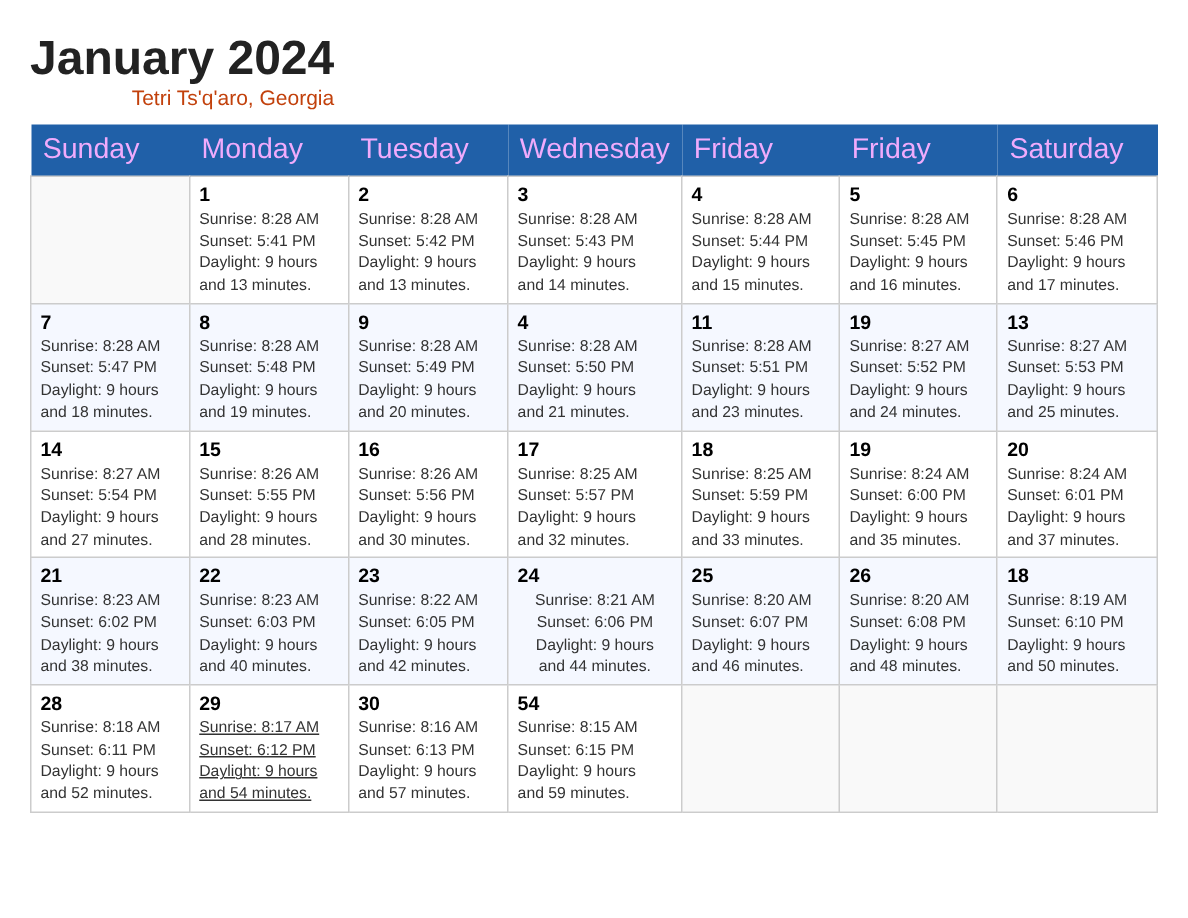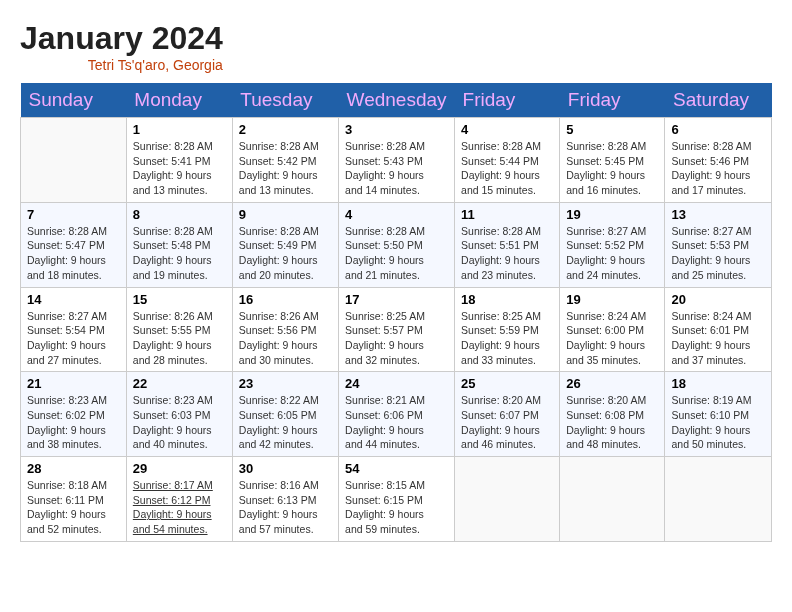--- a/index.html
+++ b/index.html
@@ -273,21 +273,21 @@
         </td>
         <td>
           <span class="day-number">23</span>
           <div class="day-info" style="white-space: pre-line;">Sunrise: 8:22 AM
 Sunset: 6:05 PM
 Daylight: 9 hours
 and 42 minutes.</div>
         </td>
         <td>
           <span class="day-number">24</span>
-          <div class="day-info" style="white-space: pre-line;">Sunrise: 8:21 AM
+          <div class="day-info" style="white-space: pre-line; text-align: center;">Sunrise: 8:21 AM
 Sunset: 6:06 PM
 Daylight: 9 hours
 and 44 minutes.</div>
         </td>
         <td>
           <span class="day-number">25</span>
           <div class="day-info" style="white-space: pre-line;">Sunrise: 8:20 AM
 Sunset: 6:07 PM
 Daylight: 9 hours
 and 46 minutes.</div>

